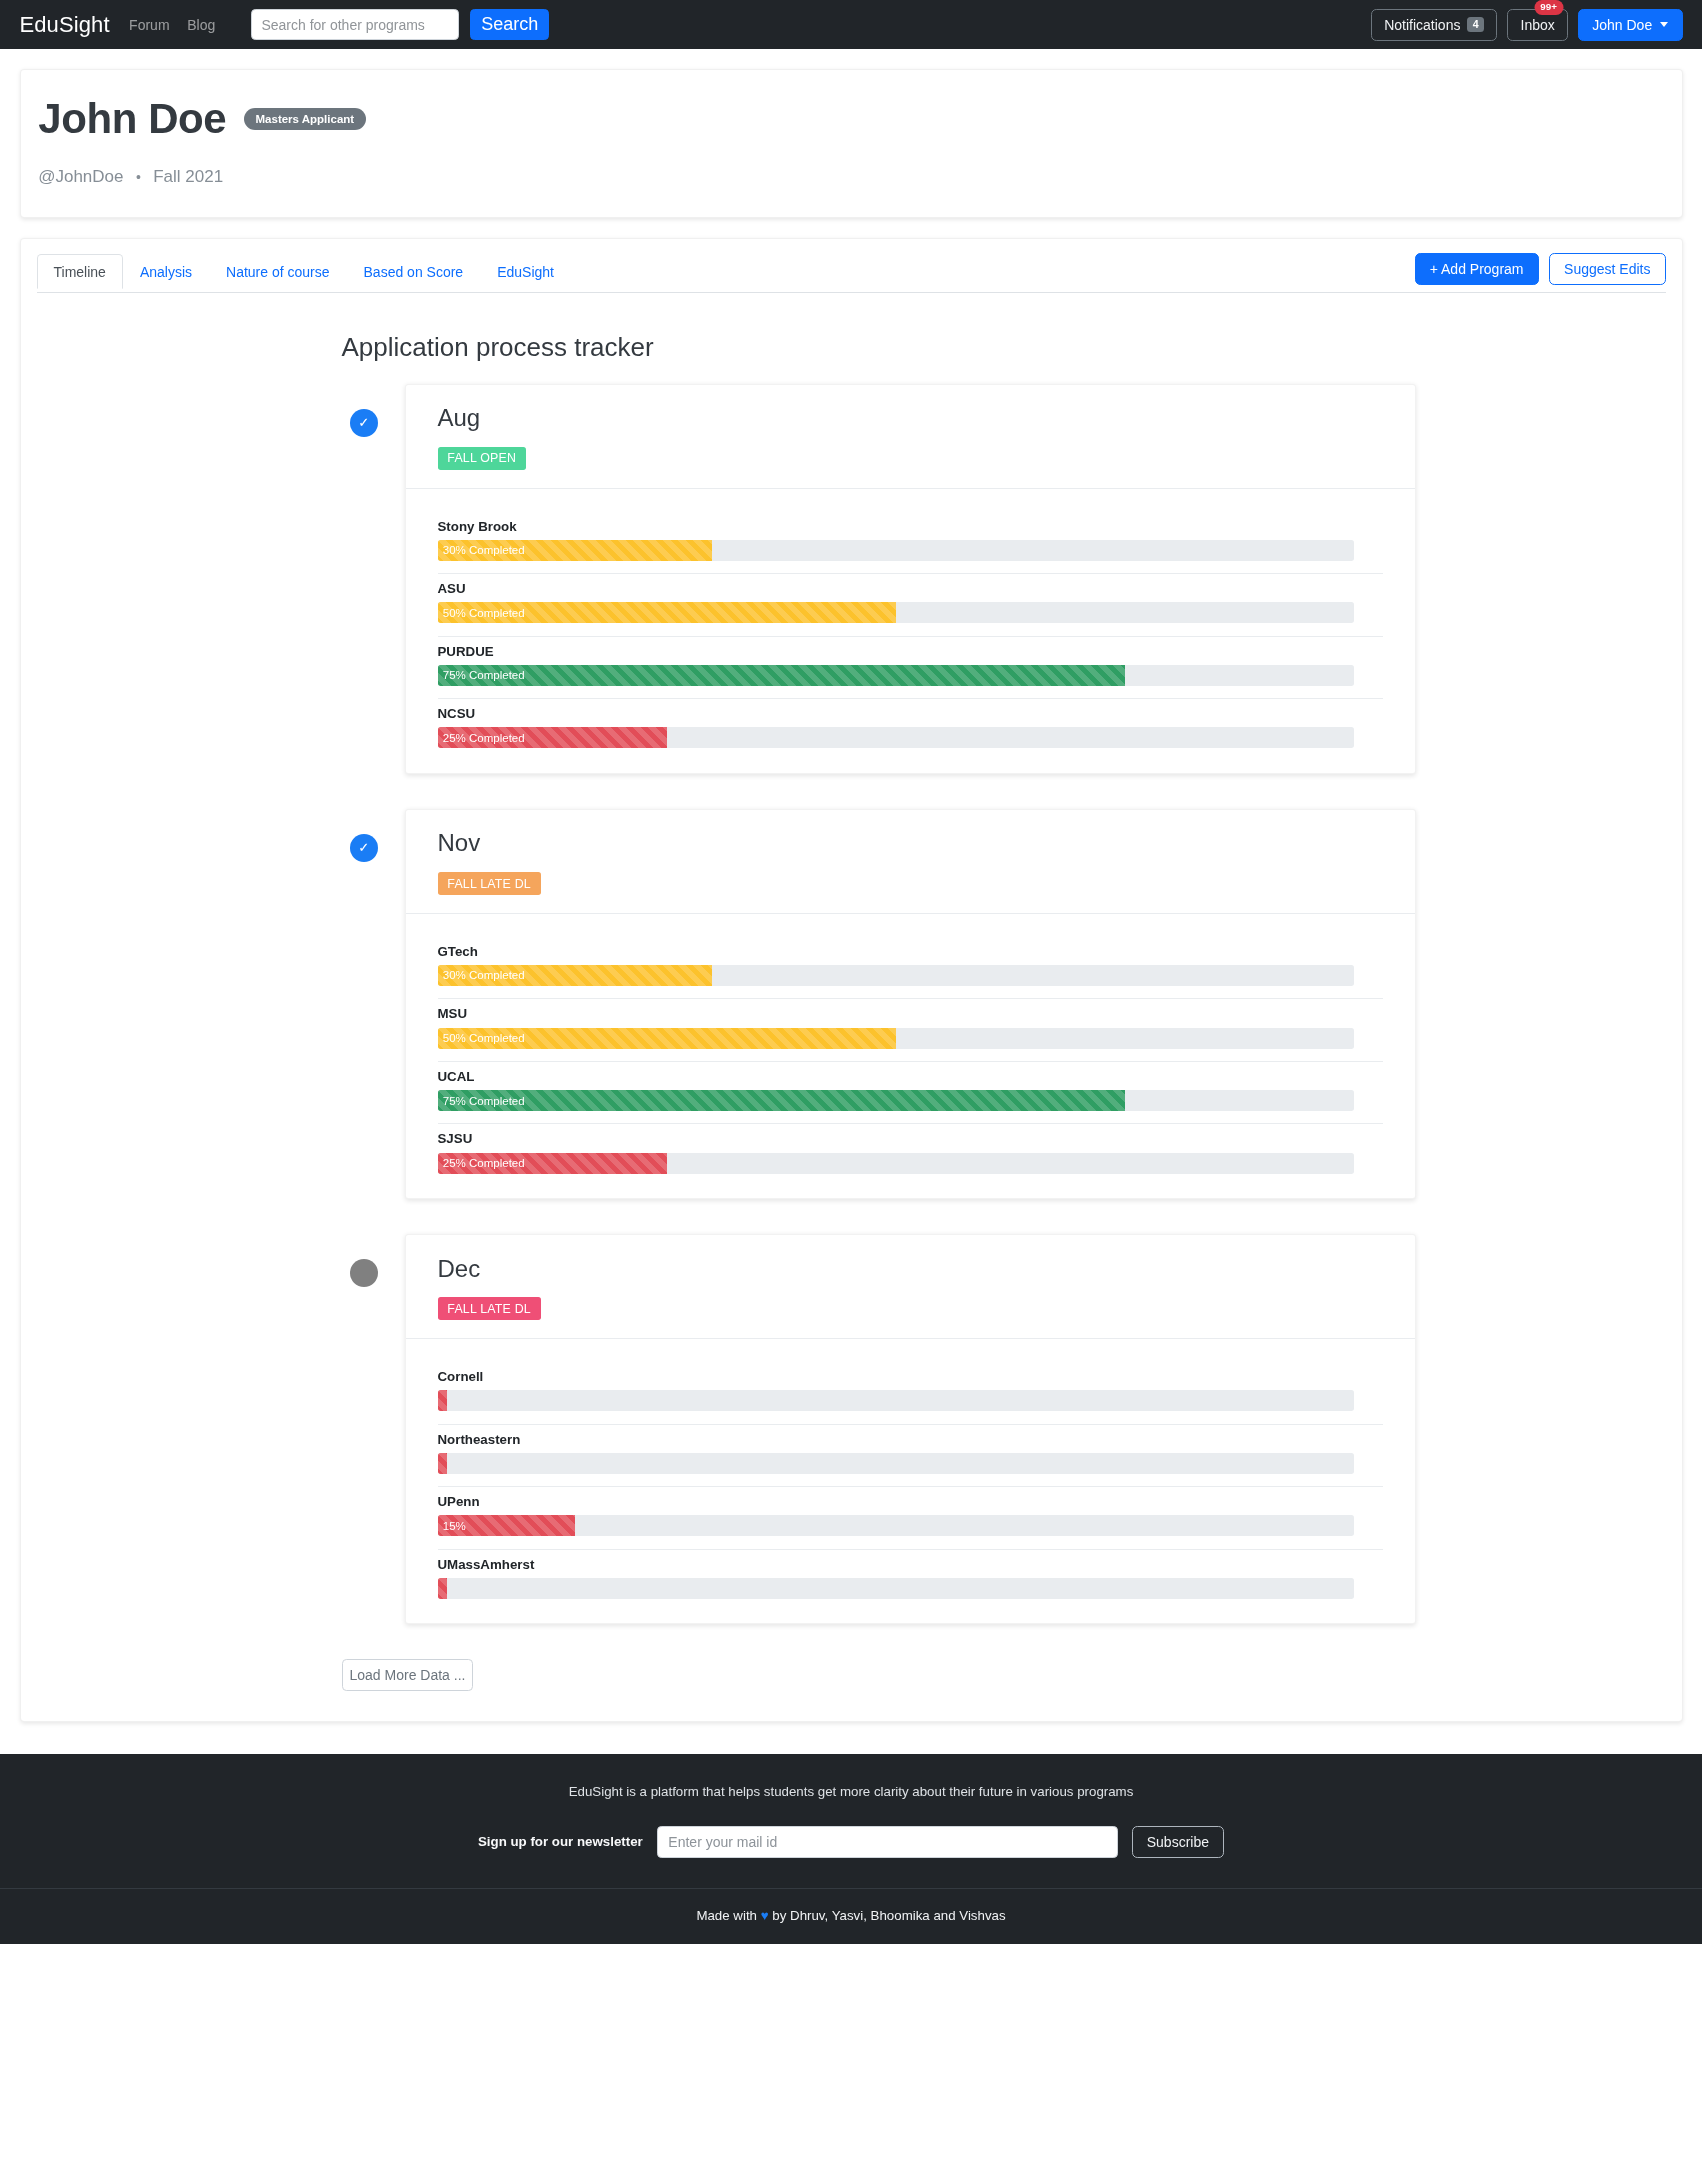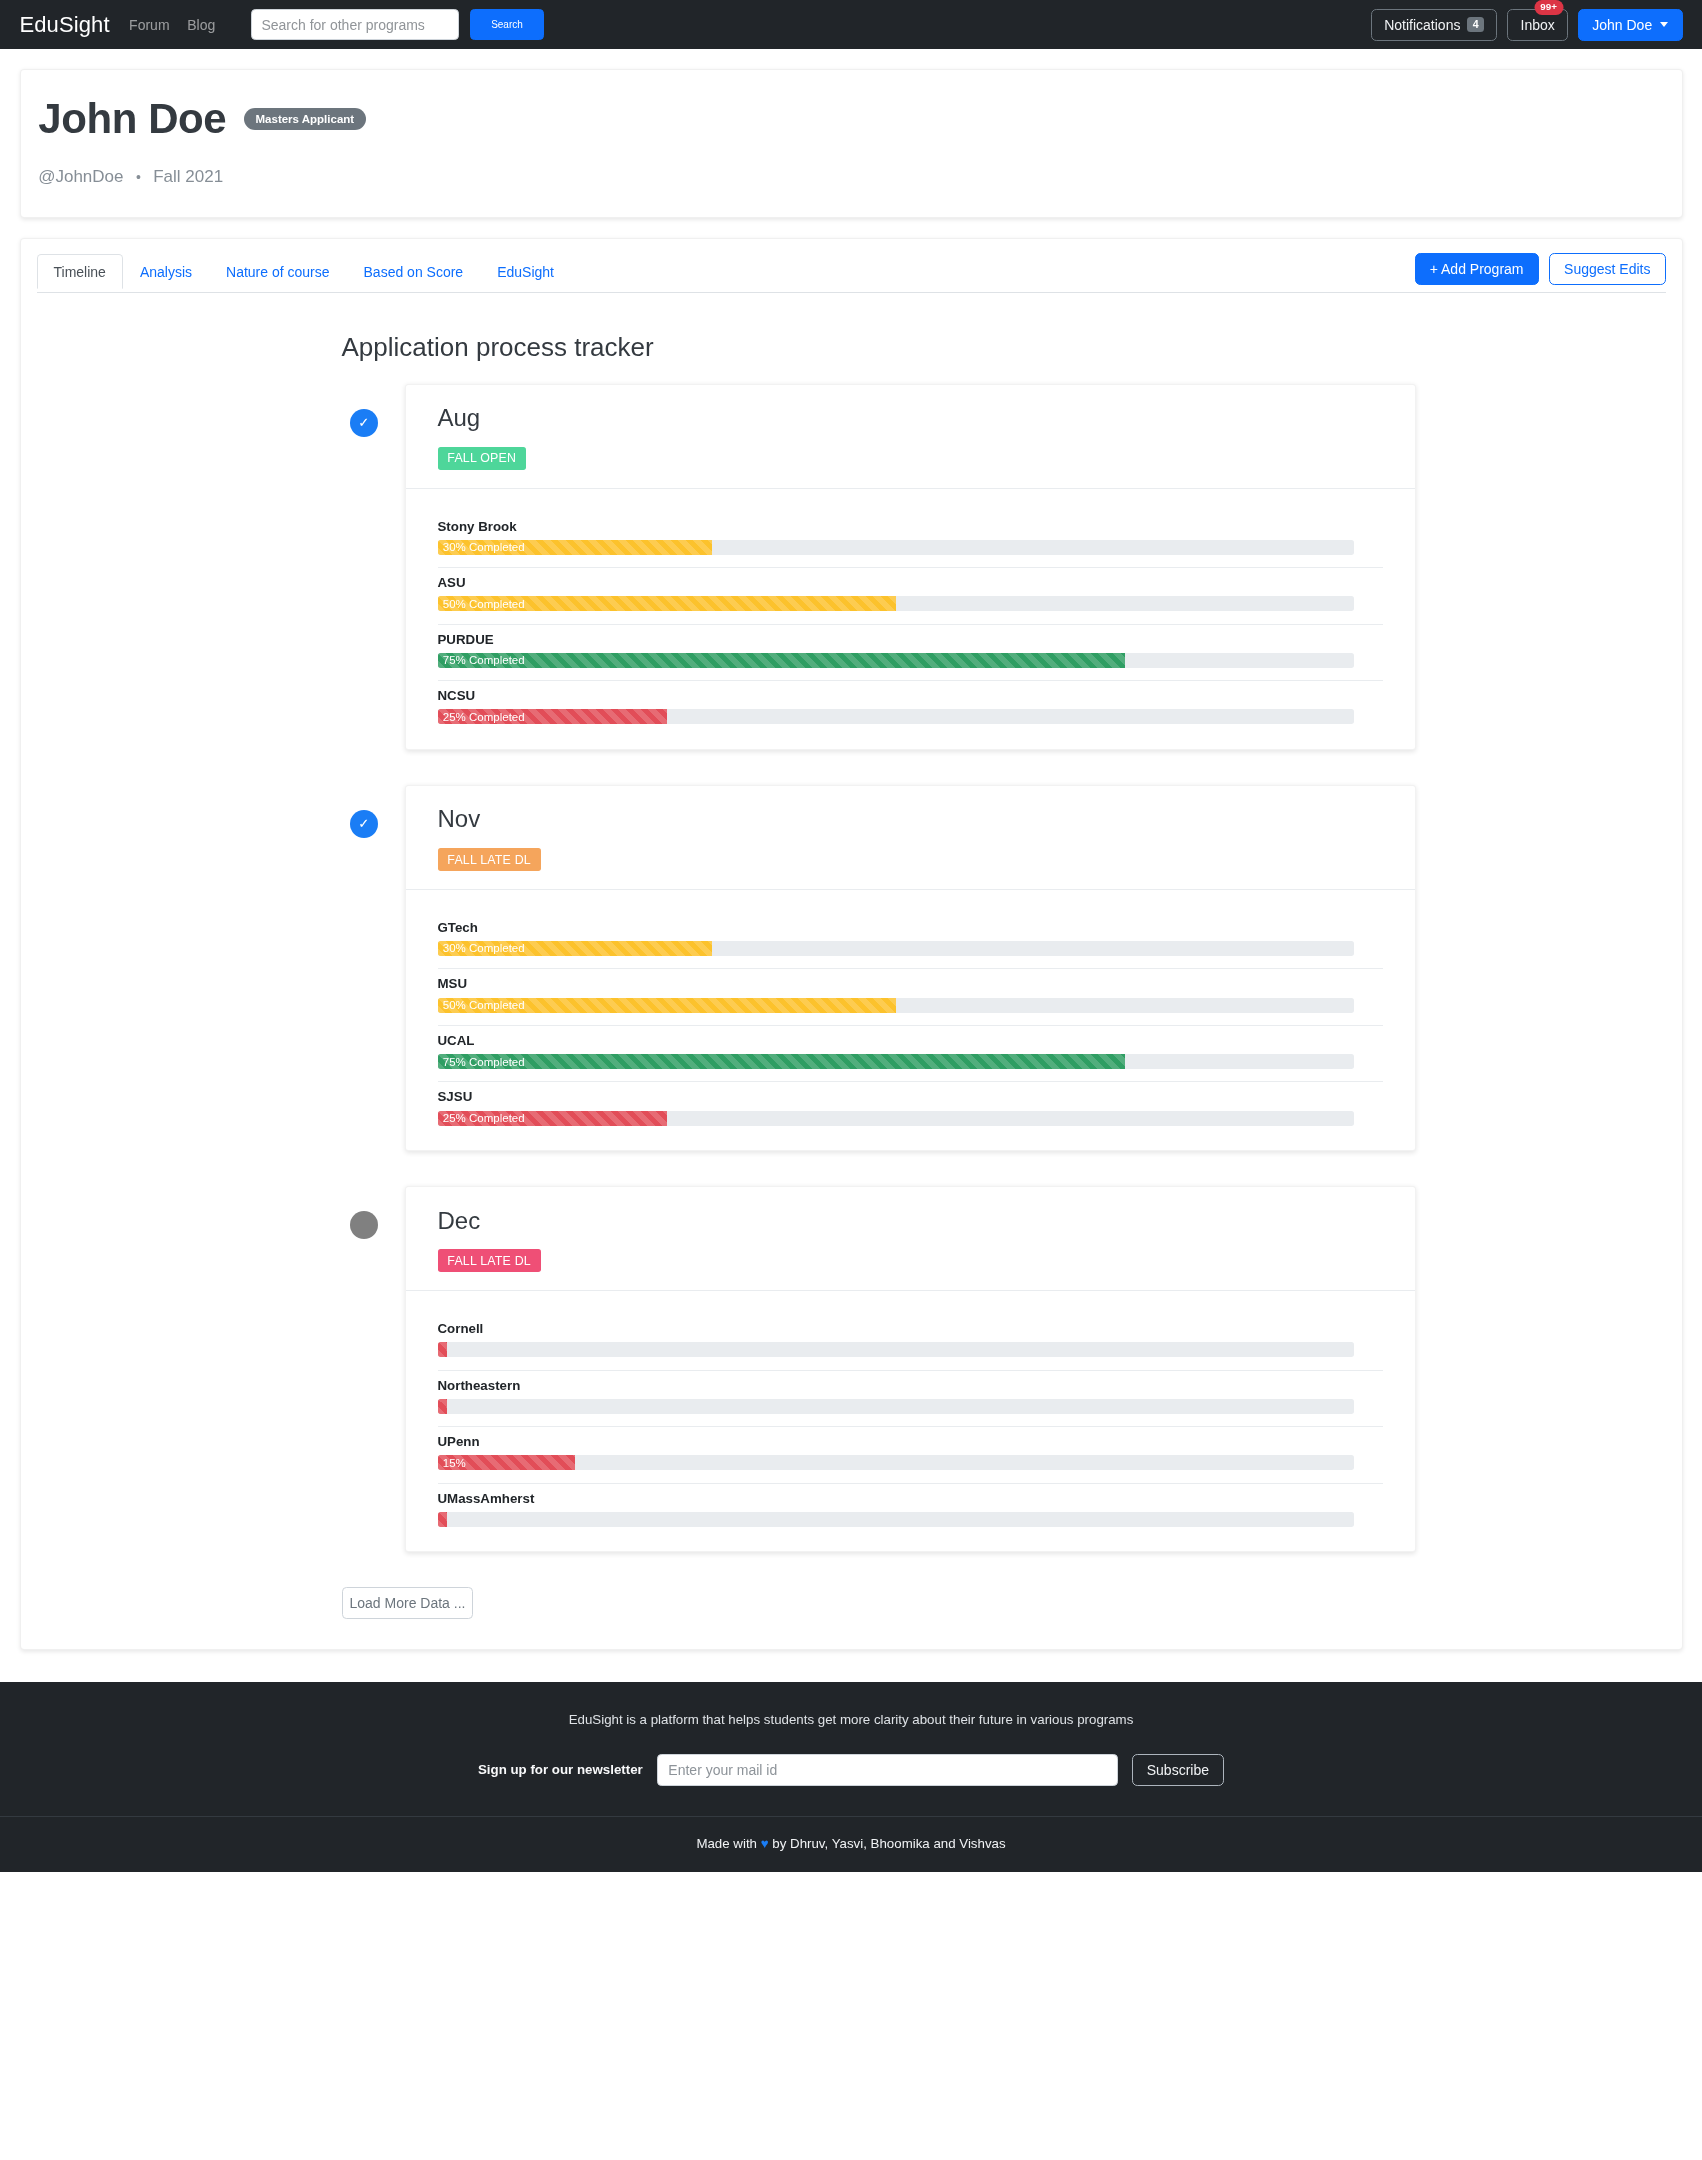--- a/index.html
+++ b/index.html
@@ -46,26 +46,26 @@
     padding:0 9.8px;
     color:#495057;
     outline:none;
     margin-left:17.7px;
     font-family:"Liberation Sans", sans-serif;
   }
   .search-input::placeholder { color:#909498; }
   .search-btn {
     margin-left:11.5px;
     height:31px;
-    padding:0 20px;
+    padding:0 10px;
     background:#0d6efd;
     border:0.9px solid #0d6efd;
     color:#fff;
     border-radius:4.4px;
-    font-size:10px;
+    font-size:18px;
     cursor:pointer;
     font-family:"Liberation Sans", sans-serif;
     text-align:center;
   }
   .nav-right {
     margin-left:auto;
     display:flex;
     align-items:center;
     gap:9.8px;
   }
@@ -297,21 +297,21 @@
 
   .prog-item { padding:7px 0 12.4px 0; border-bottom:0.9px solid #e9ecef; }
   .prog-item:last-child { border-bottom:none; padding-bottom:3.5px; }
   .prog-name {
     font-size:13.3px;
     font-weight:bold;
     color:#212529;
     margin-bottom:6.2px;
   }
   .prog-track {
-    height:15px;
+    height:21px;
     background:#e9ecef;
     border-radius:2.7px;
     overflow:hidden;
     width:916px;
   }
   .prog-fill {
     height:100%;
     display:flex;
     align-items:center;
     color:#fff;

